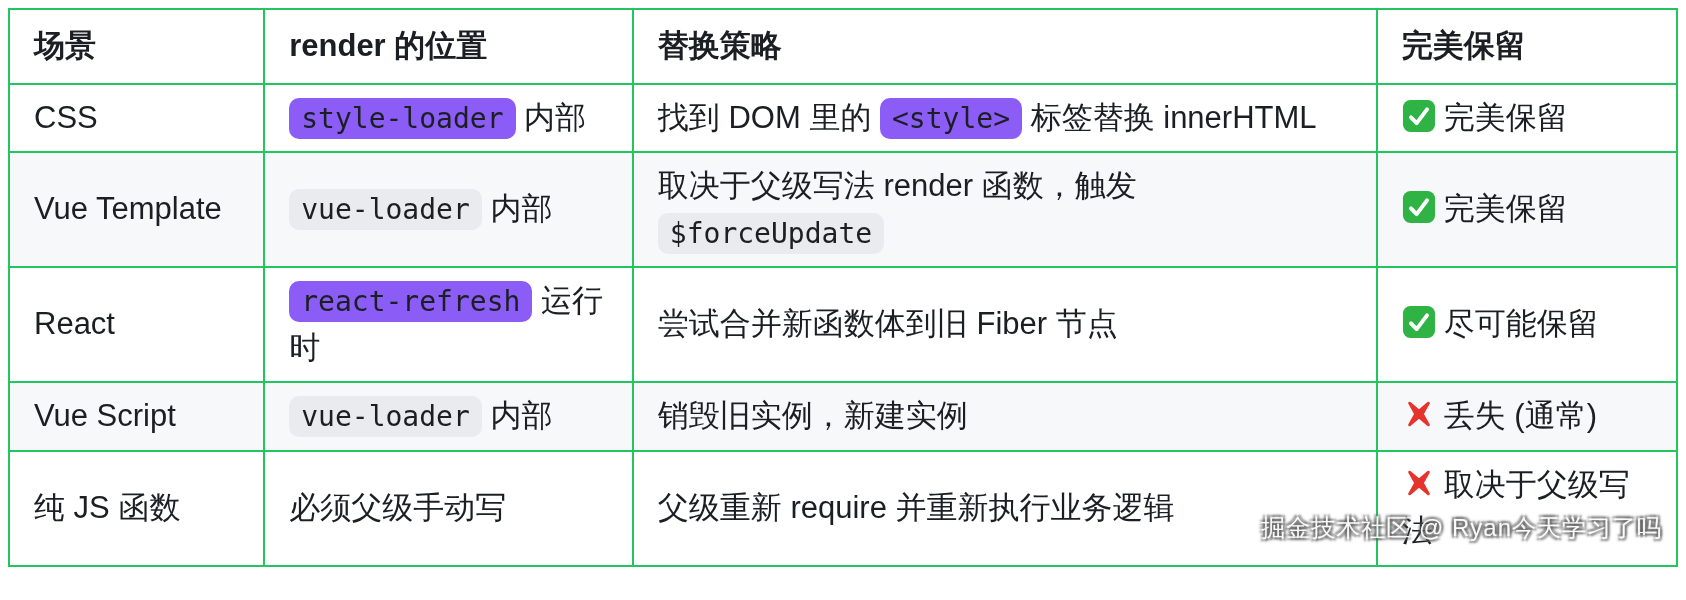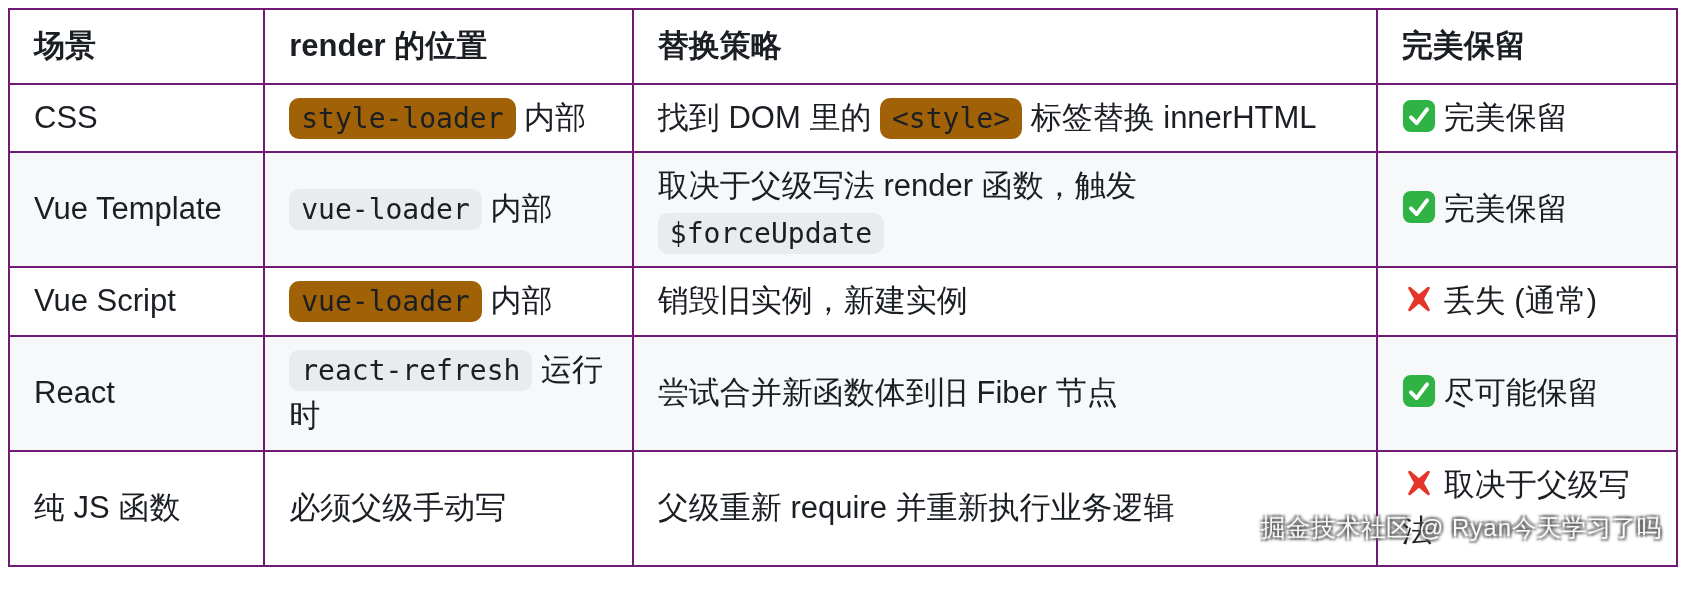--- a/index.html
+++ b/index.html
@@ -20,42 +20,42 @@
     table-layout: fixed;
     font-size: 31px;
     line-height: 1.5;
   }
   col.c1 { width: 15.3%; }
   col.c2 { width: 22.1%; }
   col.c3 { width: 44.6%; }
   col.c4 { width: 18.0%; }
 
   .hmr-table th, .hmr-table td {
-    border: 2px solid #701a75;
+    border: 2px solid #22c55e;
     padding: 10px 24px;
     text-align: left;
     vertical-align: middle;
     background: #ffffff;
   }
   .hmr-table th {
     font-weight: bold;
     padding: 13px 24px;
   }
   .hmr-table tbody tr:nth-child(even) th,
   .hmr-table tbody tr:nth-child(even) td {
     background: #f6f8fa;
   }
   td.scenario, .hmr-table tbody th {
     font-weight: normal;
   }
 
   code.chip {
     font-family: "DejaVu Sans Mono", "Liberation Mono", monospace;
     font-size: 28px;
-    background: #a16207;
+    background: #8b5cf6;
     border-radius: 10px;
     padding: 4px 12px;
     white-space: nowrap;
   }
   .hmr-table tbody tr:nth-child(even) code.chip {
     background: #e9ebee;
   }
 
   .state-icon {
     display: inline-block;
@@ -115,35 +115,35 @@
         <tr>
           <td class="scenario">Vue Template</td>
           <td><code class="chip">vue-loader</code><span> 内部</span></td>
           <td><span>取决于父级写法 render 函数，触发 </span><code class="chip">$forceUpdate</code></td>
           <td><svg viewBox="0 0 36 36" class="state-icon">
               <rect x="1" y="1" width="34" height="34" rx="8" fill="#2eb344"></rect>
               <path d="M9.5 19.5 L15.5 25.5 L26.5 11" fill="none" stroke="#ffffff" stroke-width="4.2" stroke-linecap="round" stroke-linejoin="round"></path>
             </svg><span>完美保留</span></td>
         </tr>
         <tr>
-          <td class="scenario">Vue Script</td>
-          <td><code class="chip">vue-loader</code><span> 内部</span></td>
-          <td><span>销毁旧实例，新建实例</span></td>
-          <td><svg viewBox="0 0 36 36" class="state-icon">
-              <path d="M8 6.5 L18 15 L28 6.5 L21.5 18 L28 29.5 L18 21 L8 29.5 L14.5 18 Z" fill="#e4342c" stroke="#e4342c" stroke-width="3" stroke-linejoin="round"></path>
-            </svg><span>丢失 (通常)</span></td>
-        </tr>
-        <tr>
           <td class="scenario">React</td>
           <td><code class="chip">react-refresh</code><span> 运行时</span></td>
           <td><span>尝试合并新函数体到旧 Fiber 节点</span></td>
           <td><svg viewBox="0 0 36 36" class="state-icon">
               <rect x="1" y="1" width="34" height="34" rx="8" fill="#2eb344"></rect>
               <path d="M9.5 19.5 L15.5 25.5 L26.5 11" fill="none" stroke="#ffffff" stroke-width="4.2" stroke-linecap="round" stroke-linejoin="round"></path>
             </svg><span>尽可能保留</span></td>
+        </tr>
+        <tr>
+          <td class="scenario">Vue Script</td>
+          <td><code class="chip">vue-loader</code><span> 内部</span></td>
+          <td><span>销毁旧实例，新建实例</span></td>
+          <td><svg viewBox="0 0 36 36" class="state-icon">
+              <path d="M8 6.5 L18 15 L28 6.5 L21.5 18 L28 29.5 L18 21 L8 29.5 L14.5 18 Z" fill="#e4342c" stroke="#e4342c" stroke-width="3" stroke-linejoin="round"></path>
+            </svg><span>丢失 (通常)</span></td>
         </tr>
         <tr>
           <td class="scenario">纯 JS 函数</td>
           <td><span>必须父级手动写</span></td>
           <td><span>父级重新 require 并重新执行业务逻辑</span></td>
           <td><svg viewBox="0 0 36 36" class="state-icon">
               <path d="M8 6.5 L18 15 L28 6.5 L21.5 18 L28 29.5 L18 21 L8 29.5 L14.5 18 Z" fill="#e4342c" stroke="#e4342c" stroke-width="3" stroke-linejoin="round"></path>
             </svg><span>取决于父级写法</span></td>
         </tr>
       </tbody>

